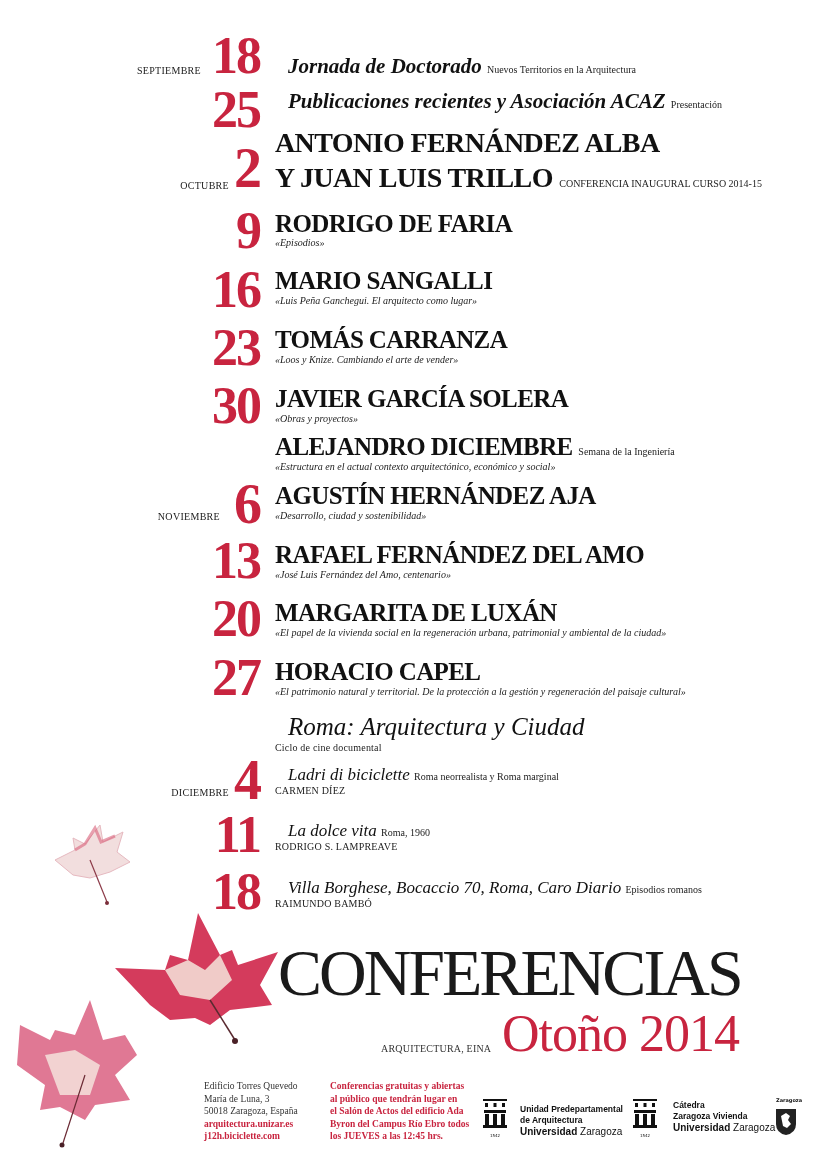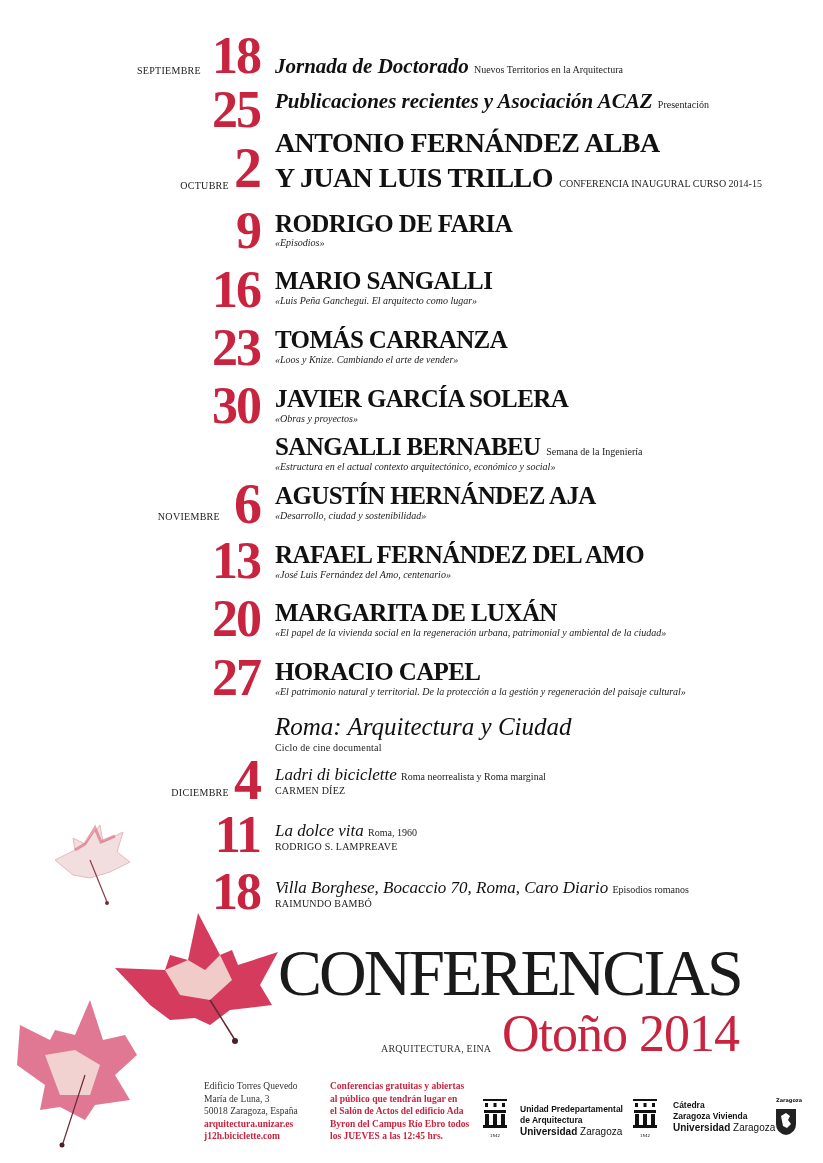--- a/index.html
+++ b/index.html
@@ -2,21 +2,21 @@
 <html><head>
 <meta charset="utf-8">
 <style>
   * { margin: 0; padding: 0; box-sizing: border-box; }
   html, body { width: 823px; height: 1163px; background: #ffffff; overflow: hidden; }
   body { position: relative; font-family: "Liberation Serif", "DejaVu Serif", serif; color: #111; }
 
   .abs { position: absolute; }
   .daynum { position: absolute; color: #c8243f; font-family: "Liberation Serif", serif; font-weight: bold; line-height: 1; text-align: right; right: 563px; letter-spacing: -2px; }
   .month { position: absolute; font-size: 10px; color: #222; text-align: center; letter-spacing: 0.3px; }
-  .title-it { position: absolute; left: 275px; font-style: italic; font-size: 21px; color: #111; white-space: nowrap; text-align: center; }
+  .title-it { position: absolute; left: 288px; font-style: italic; font-size: 21px; color: #111; white-space: nowrap; text-align: center; }
   .name { position: absolute; left: 275px; font-weight: bold; font-size: 25px; color: #111; white-space: nowrap; letter-spacing: -0.6px; line-height: 1; }
   .small { font-size: 10px; font-weight: normal; font-style: normal; letter-spacing: 0; color: #222; }
   .subtitle { position: absolute; left: 275px; font-style: italic; font-size: 10px; color: #222; white-space: nowrap; }
   .caps-small { position: absolute; left: 275px; font-size: 10px; color: #222; white-space: nowrap; letter-spacing: 0.2px; }
 
   .conf-title { position: absolute; left: 278px; top: 940px; font-size: 66px; color: #1a1a1a; letter-spacing: -3px; white-space: nowrap; line-height: 1; }
   .otono { position: absolute; left: 502px; top: 1008px; font-size: 52px; color: #c8243f; white-space: nowrap; line-height: 1; letter-spacing: -1px; font-family: Liberation Serif, serif; }
   .arq-eina { position: absolute; left: 381px; top: 1043px; font-size: 10px; color: #333; letter-spacing: 0.2px; }
 
   .addr { position: absolute; left: 204px; top: 1080px; font-size: 9.5px; line-height: 12.5px; color: #333; }
@@ -82,21 +82,21 @@
 
 <div class="daynum" style="top:322px;font-size:52px">23</div>
 <div class="name" style="top:327px">TOMÁS CARRANZA</div>
 <div class="subtitle" style="top:354px">«Loos y Knize. Cambiando el arte de vender»</div>
 
 <div class="daynum" style="top:380px;font-size:52px">30</div>
 <div class="name" style="top:386px">JAVIER GARCÍA SOLERA</div>
 <div class="subtitle" style="top:413px">«Obras y proyectos»</div>
 
 <div class="name" style="top:434px">
-  <span>SANGALLI BERNABEU</span>
+  <span>ALEJANDRO DICIEMBRE</span>
   <span class="small">Semana de la Ingeniería</span>
 </div>
 <div class="subtitle" style="top:461px">«Estructura en el actual contexto arquitectónico, económico y social»</div>
 
 <div class="month" style="right:603px;top:511px">NOVIEMBRE</div>
 <div class="daynum" style="top:476px;font-size:56px">6</div>
 <div class="name" style="top:483px">AGUSTÍN HERNÁNDEZ AJA</div>
 <div class="subtitle" style="top:510px">«Desarrollo, ciudad y sostenibilidad»</div>
 
 <div class="daynum" style="top:535px;font-size:52px">13</div>

